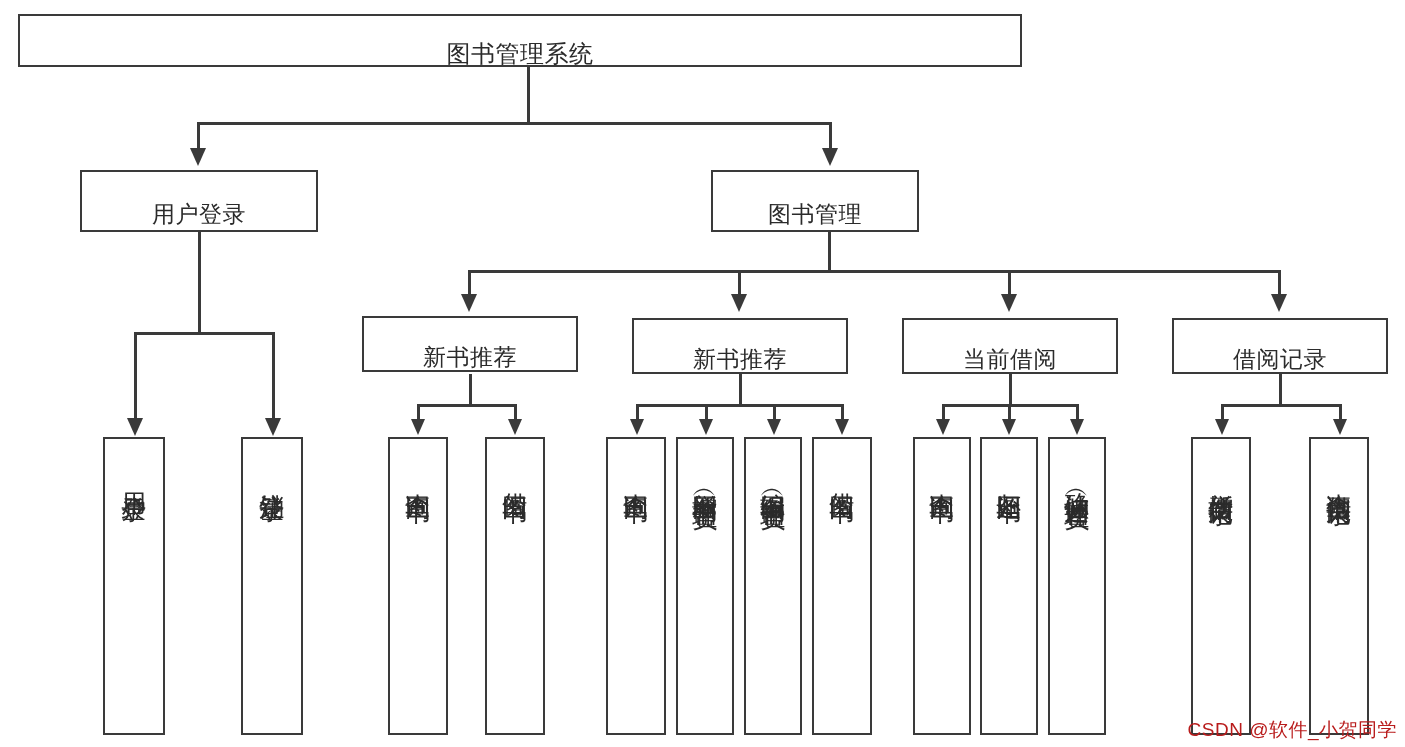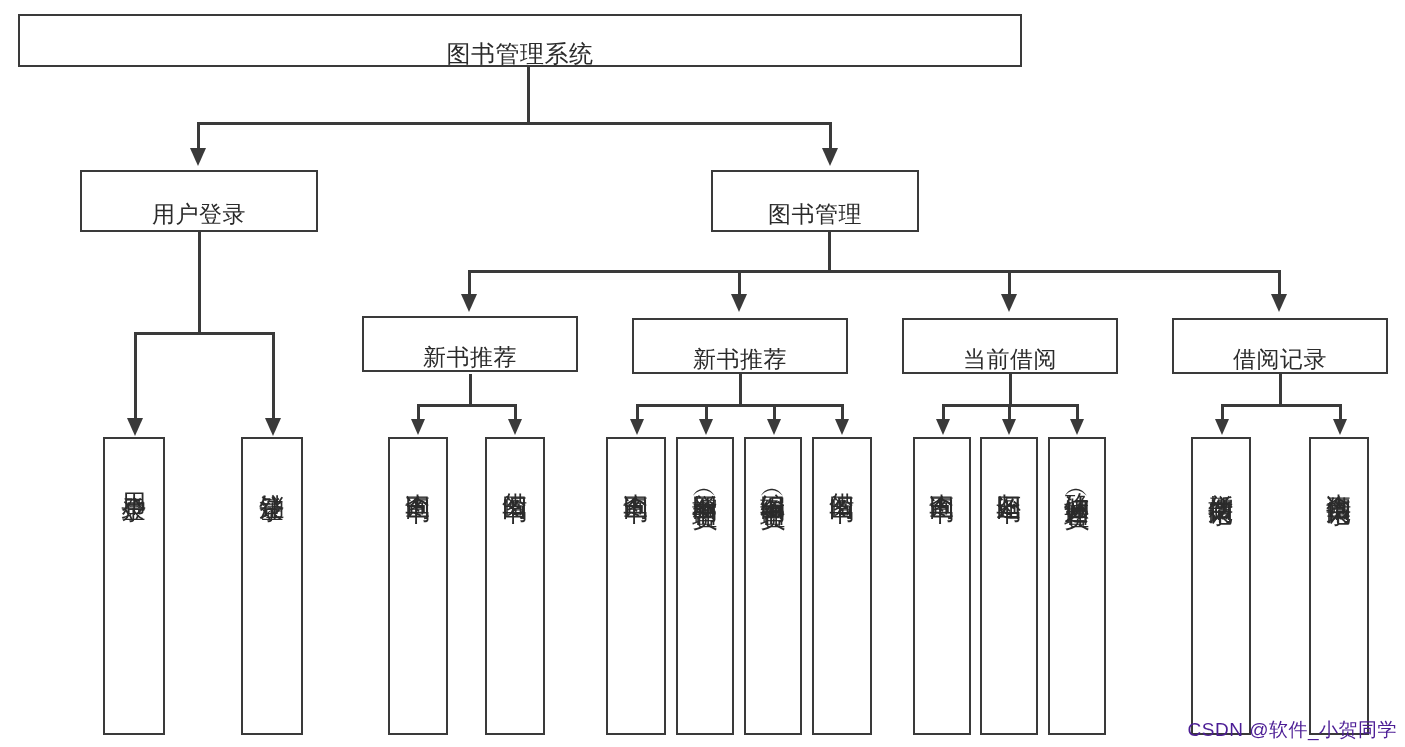--- a/index.html
+++ b/index.html
@@ -78,21 +78,21 @@
     border-left-width: 7px;
     border-right-width: 7px;
     border-top-width: 16px;
   }
   
   #watermark {
     position: absolute;
     right: 8px;
     bottom: 4px;
     font-size: 19px;
-    color: #4c1d95;
+    color: #b91c1c;
     letter-spacing: 0.5px;
     z-index: 5;
     white-space: nowrap;
     font-family: "Liberation Sans", "DejaVu Sans", sans-serif;
   }
 </style>
 </head>
 <body>
 
 <div id="canvas">

